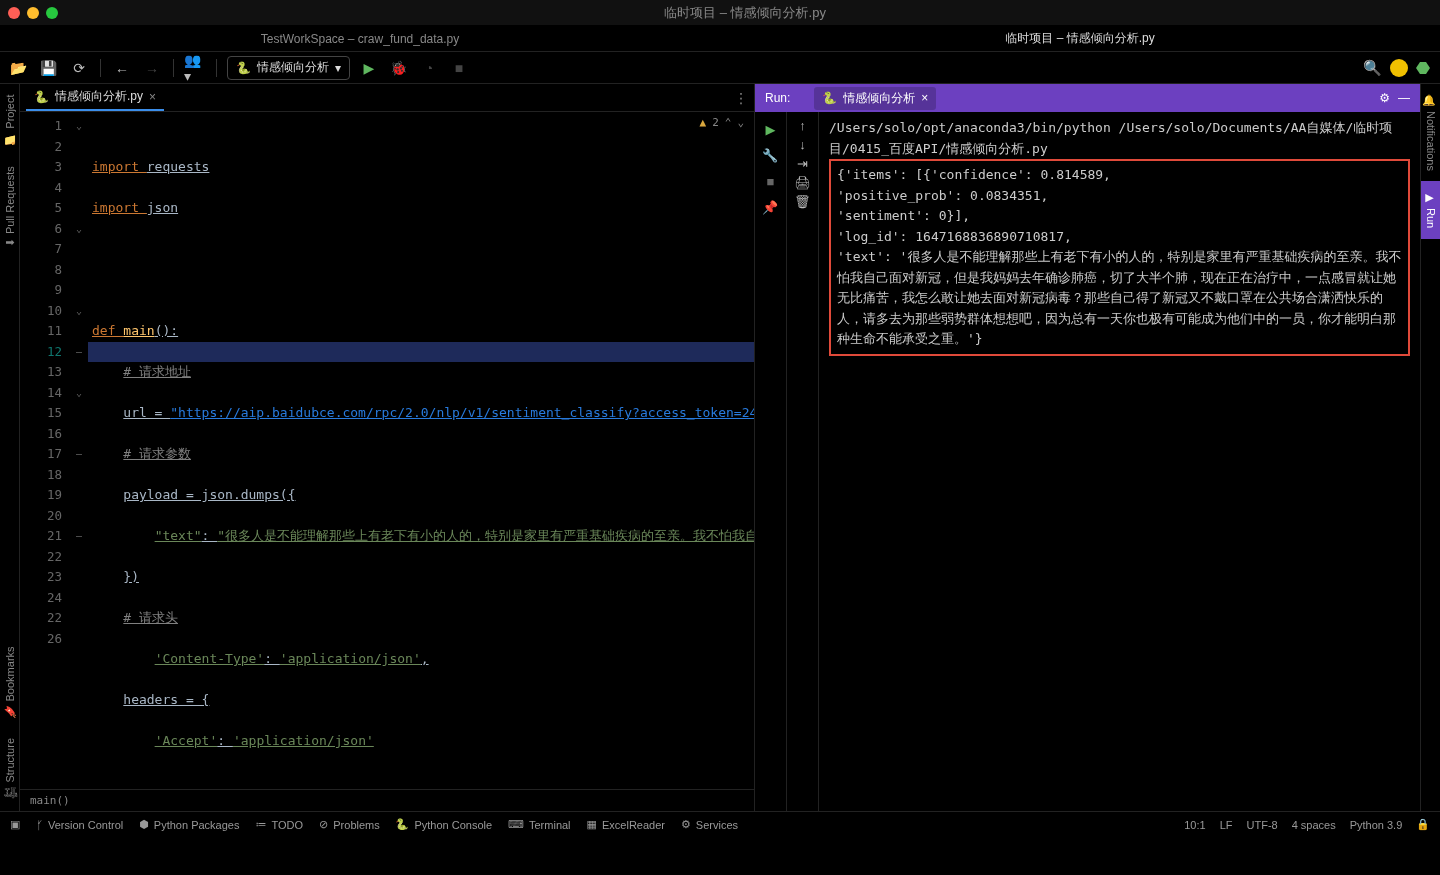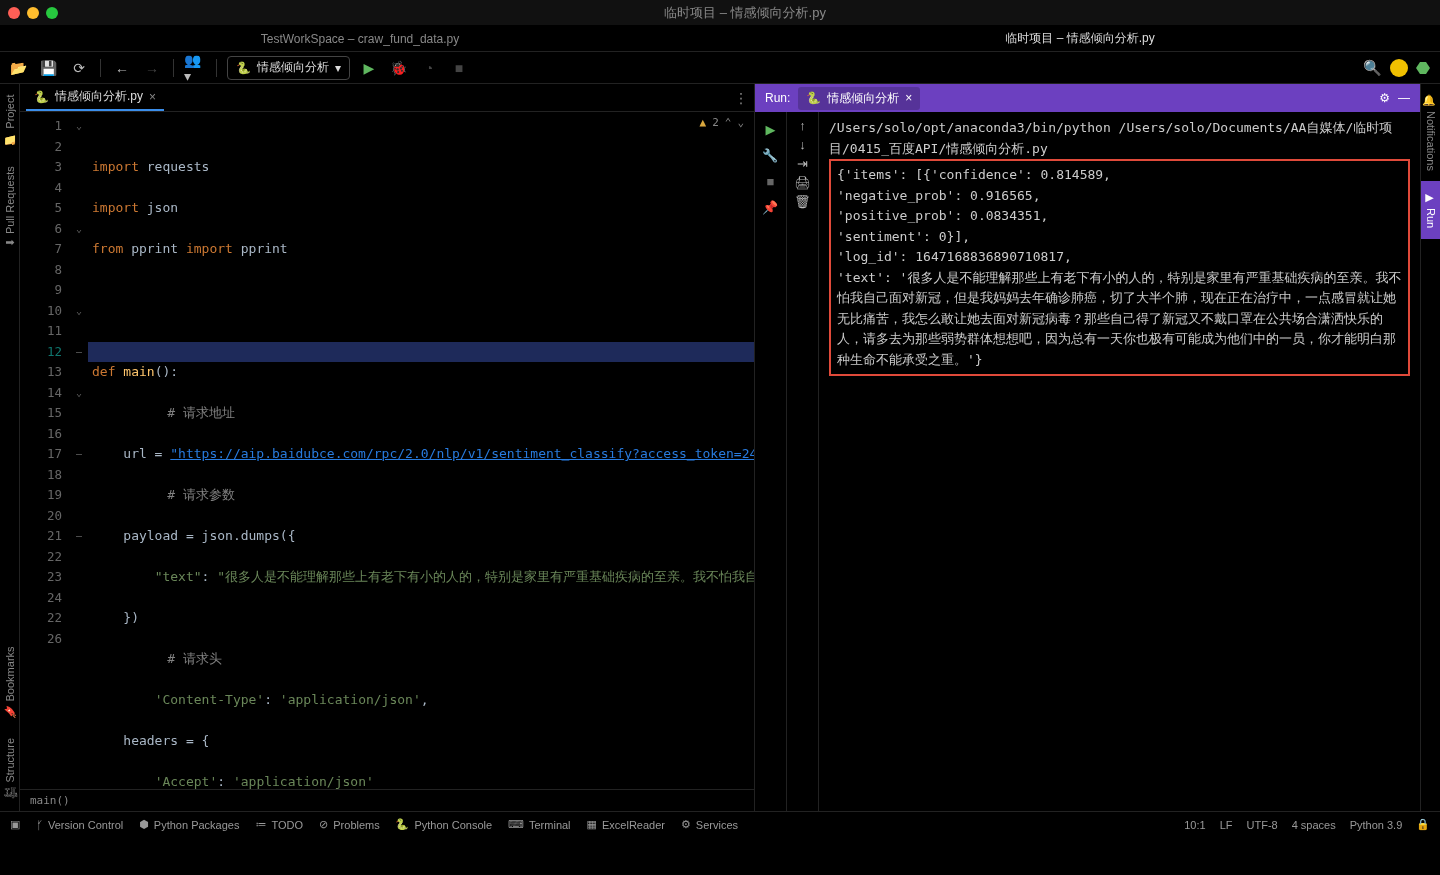--- a/index.html
+++ b/index.html
@@ -54,35 +54,35 @@
 
 .editor-body { flex: 1; display: flex; overflow: hidden; position: relative; }
 .gutter { width: 50px; background: #000; text-align: right; padding: 4px 8px 0 0; font-size: 12.5px; color: #666; line-height: 20.5px; }
 .gutter .line { height: 20.5px; }
 .gutter .cur { color: #0f766e; }
 .fold { width: 18px; background: #000; padding-top: 4px; font-size: 10px; color: #666; line-height: 20.5px; }
 .fold div { height: 20.5px; text-align: center; }
 .code { flex: 1; padding: 4px 0 0 4px; font-size: 13px; line-height: 20.5px; white-space: pre; overflow: hidden; position: relative; }
 .code .ln { height: 20.5px; }
 .code .hl { background: #1e2a5a; position: absolute; left: 0; right: 0; height: 20.5px; z-index: 0; }
-.code span { position: relative; z-index: 1; }
+.code span { position: relative; z-index: 1; text-decoration: underline; }
 .kw { color: #cc7832; }
 .str { color: #6a8759; }
-.cmt { color: #808080; margin-left: 44px; }
+.cmt { color: #808080; }
 .fn { color: #ffc66d; }
 .txt { color: #a9b7c6; }
 .url { color: #287bde; text-decoration: underline; }
 
 .ed-status { position: absolute; top: 4px; right: 10px; display: flex; gap: 6px; color: #888; font-size: 11px; align-items: center; z-index: 5; }
 .warn-ic { color: #d9a73e; }
 
 .breadcrumb { height: 22px; border-top: 1px solid #222; padding: 8px 10px; display: flex; align-items: center; color: #888; font-size: 11px; }
 
 
-.run-head { height: 28px; background: #6c40c0; display: flex; align-items: center; padding: 0 10px; gap: 8px; color: #fff; font-size: 12px; }
+.run-head { height: 28px; background: #6c40c0; display: flex; align-items: center; padding: 0 10px; gap: 24px; color: #fff; font-size: 12px; }
 .run-head .tab { display: flex; align-items: center; gap: 6px; background: rgba(0,0,0,0.2); padding: 3px 8px; border-radius: 3px; }
 .run-head .right { margin-left: auto; display: flex; gap: 8px; }
 
 .run-body { flex: 1; display: flex; }
 .run-tools { width: 32px; display: flex; flex-direction: column; gap: 4px; padding: 6px 0; align-items: center; border-right: 1px solid #222; }
 .run-tools .b { width: 22px; height: 22px; display: flex; align-items: center; justify-content: center; color: #bbb; cursor: pointer; font-size: 13px; }
 .run-tools .b.green { color: #5fb75f; }
 .run-tools2 { width: 32px; display: flex; flex-direction: column; gap: 4px; padding: 6px 0; align-items: center; border-right: 1px solid #222; }
 .run-output { flex: 1; padding: 6px 10px; font-size: 13px; line-height: 20.5px; color: #ccc; overflow: hidden; }
 .run-output .box { border: 2px solid #e04a3a; border-radius: 0; padding: 4px 6px; margin-bottom: 6px; }
@@ -227,21 +227,20 @@
           <div></div>
           <div></div>
           <div></div>
           <div></div>
           <div></div>
       </div>
       <div class="code">
         <div class="hl" style="top:calc(4px + 11 * 20.5px)"></div>
 <div class="ln"><span class="kw">import </span><span class="txt">requests</span></div>
 <div class="ln"><span class="kw">import </span><span class="txt">json</span></div>
-<div class="ln"><span class="kw">from </span><span class="txt">pprint </span><span class="kw">import </span><span class="txt">pprint</span></div>
 <div class="ln"></div>
 <div class="ln"></div>
 <div class="ln"><span class="kw">def </span><span class="fn">main</span><span class="txt">():</span></div>
 <div class="ln">    <span class="cmt"># 请求地址</span></div>
 <div class="ln">    <span class="txt">url = </span><span class="str url">"https://aip.baidubce.com/rpc/2.0/nlp/v1/sentiment_classify?access_token=24.</span></div>
 <div class="ln">    <span class="cmt"># 请求参数</span></div>
 <div class="ln">    <span class="txt">payload = json.dumps({</span></div>
 <div class="ln">        <span class="str">"text"</span><span class="txt">: </span><span class="str">"很多人是不能理解那些上有老下有小的人的，特别是家里有严重基础疾病的至亲。我不怕我自己面</span></div>
 <div class="ln">    <span class="txt">})</span></div>
 <div class="ln">    <span class="cmt"># 请求头</span></div>
@@ -287,21 +286,20 @@
         <div class="b">↑</div>
         <div class="b">↓</div>
         <div class="b">⇥</div>
         <div class="b">🖨</div>
         <div class="b">🗑</div>
       </div>
       <div class="run-output mono">
         <div style="word-break:break-all; white-space:normal">/Users/solo/opt/anaconda3/bin/python /Users/solo/Documents/AA自媒体/临时项目/0415_百度API/情感倾向分析.py</div>
         <div class="box">
 <div>{'items': [{'confidence': 0.814589,</div>
-<div>            'negative_prob': 0.916565,</div>
 <div>            'positive_prob': 0.0834351,</div>
 <div>            'sentiment': 0}],</div>
 <div> 'log_id': 1647168836890710817,</div>
 <div style="white-space:normal; word-break:break-all"> 'text': '很多人是不能理解那些上有老下有小的人的，特别是家里有严重基础疾病的至亲。我不怕我自己面对新冠，但是我妈妈去年确诊肺癌，切了大半个肺，现在正在治疗中，一点感冒就让她无比痛苦，我怎么敢让她去面对新冠病毒？那些自己得了新冠又不戴口罩在公共场合潇洒快乐的人，请多去为那些弱势群体想想吧，因为总有一天你也极有可能成为他们中的一员，你才能明白那种生命不能承受之重。'}</div>
         </div>
         <div></div>
       </div>
     </div>
   </div>
 

